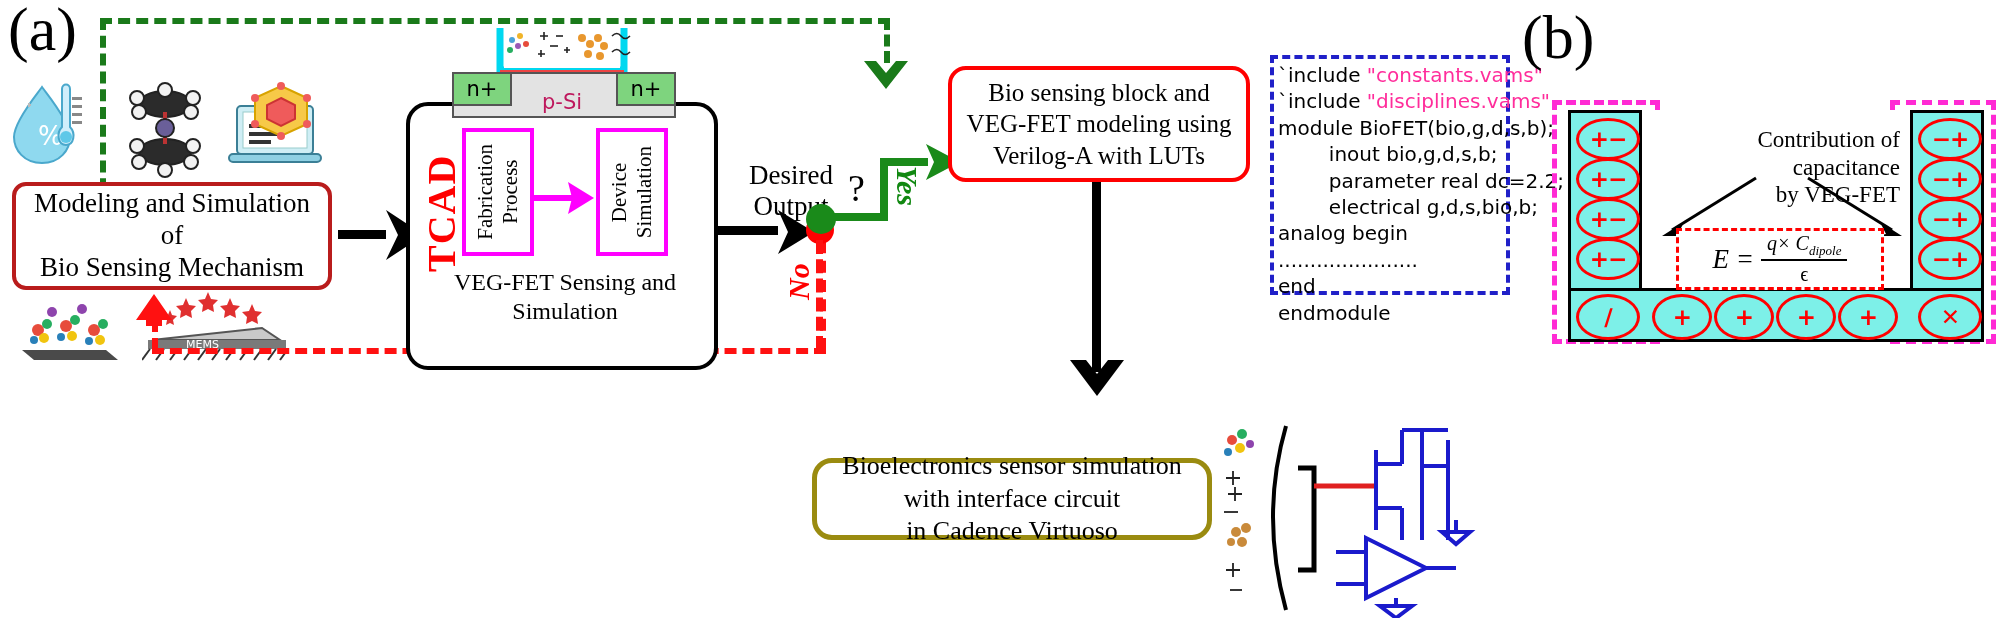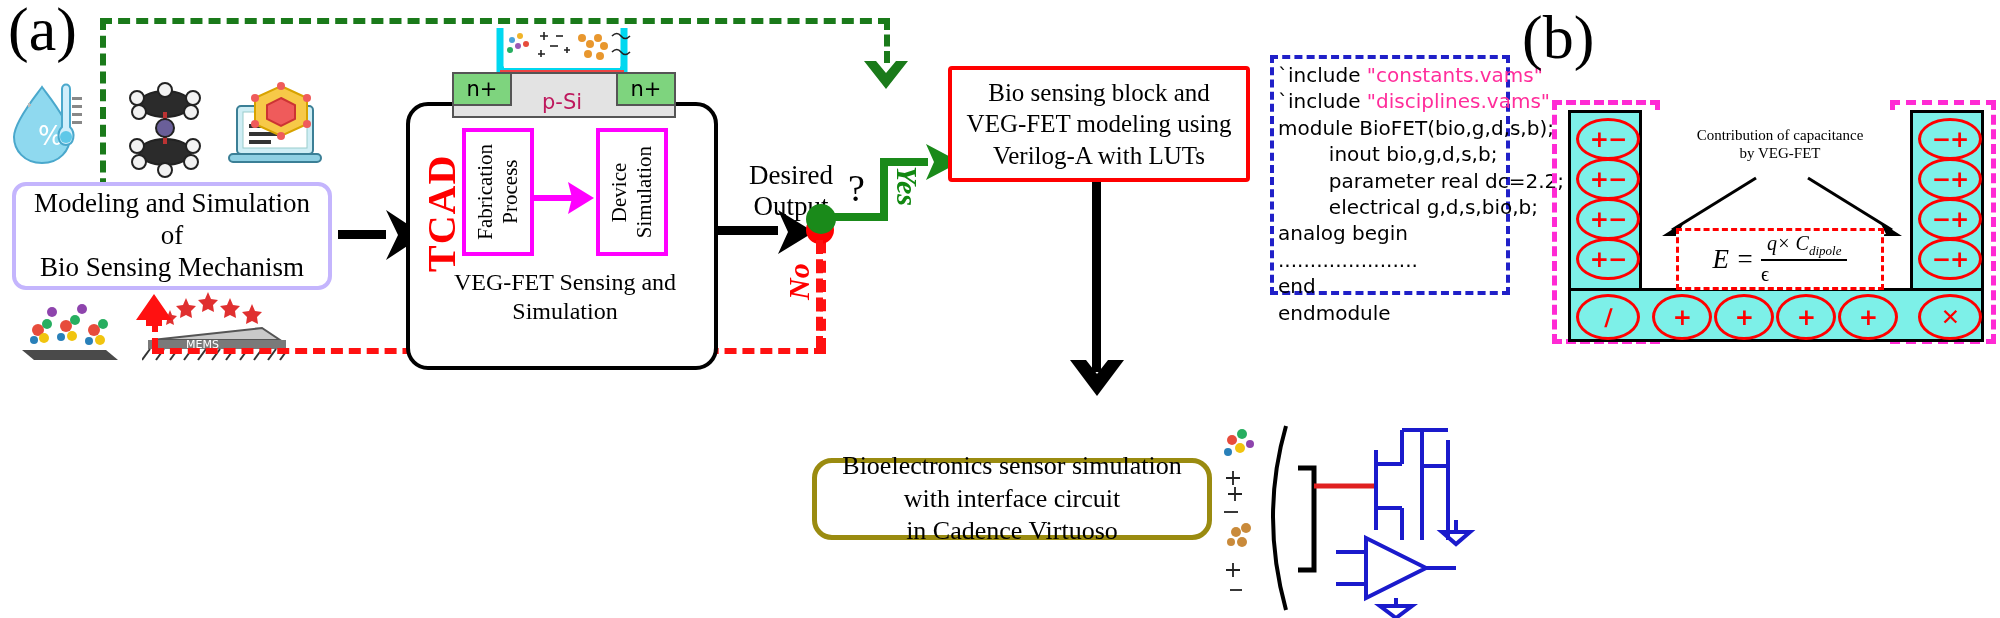--- a/index.html
+++ b/index.html
@@ -4,22 +4,22 @@
 <style>
   html,body{margin:0;padding:0;background:#fff;}
   body{width:2000px;height:618px;position:relative;overflow:hidden;
        font-family:"Liberation Serif",serif;color:#000;}
   .abs{position:absolute;}
   .panel-label{font-family:"Liberation Serif",serif;font-size:62px;line-height:1;}
 
   
   .rbox{position:absolute;box-sizing:border-box;display:flex;align-items:center;
         justify-content:center;text-align:center;background:#fff;}
-  .blue-box{border:4px solid #c4b5fd;border-radius:14px;font-size:27px;line-height:1.18;}
-  .red-box{border:4px solid #ff0000;border-radius:4px;font-size:25px;line-height:1.25;}
+  .blue-box{border:4px solid #b91c1c;border-radius:14px;font-size:27px;line-height:1.18;}
+  .red-box{border:4px solid #ff0000;border-radius:18px;font-size:25px;line-height:1.25;}
   .olive-box{border:5px solid #9a8b10;border-radius:20px;font-size:26px;line-height:1.25;}
   .tcad-box{border:4px solid #000;border-radius:22px;}
   .magenta-box{border:4px solid #ff00ff;background:#fff;}
 
   .vert-text{writing-mode:vertical-rl;transform:rotate(180deg);
              text-align:center;white-space:pre-line;}
 
   .tcad-label{color:#ff0000;font-weight:bold;font-size:40px;letter-spacing:1px;}
 
   
@@ -40,24 +40,24 @@
   .no-label{color:#ff0000;font-style:italic;font-weight:bold;font-size:30px;
             writing-mode:vertical-rl;transform:rotate(180deg);}
 
   .dip-col{position:absolute;background:#7df0e8;border:3px solid #000;box-sizing:border-box;}
   .oval{position:absolute;border:3px solid #ff0000;border-radius:50%;
         display:flex;align-items:center;justify-content:center;color:#ff0000;
         font-size:23px;font-weight:bold;background:transparent;
         font-family:"DejaVu Sans",sans-serif;letter-spacing:-1px;}
   .eqbox{position:absolute;border:3px dashed #ff0000;box-sizing:border-box;background:#fff;
          display:flex;align-items:center;justify-content:center;}
-  .frac{display:inline-block;text-align:left;vertical-align:middle;}
+  .frac{display:inline-block;text-align:center;vertical-align:middle;}
   .frac .num{border-bottom:2px solid #000;padding:0 6px;display:block;}
   .frac .den{display:block;padding-top:2px;}
-  .contrib{position:absolute;text-align:center;font-size:15px;line-height:1.2;}
+  .contrib{position:absolute;text-align:right;font-size:23px;line-height:1.2;}
 
   .semi-label{font-family:"DejaVu Sans",sans-serif;font-size:21px;}
 </style>
 </head>
 <body>
 
 <div class="abs panel-label" style="left:8px;top:-2px;">(a)</div>
 
 <div class="dashed-green" style="left:100px;top:18px;width:790px;border-top-width:6px;"></div>
 

